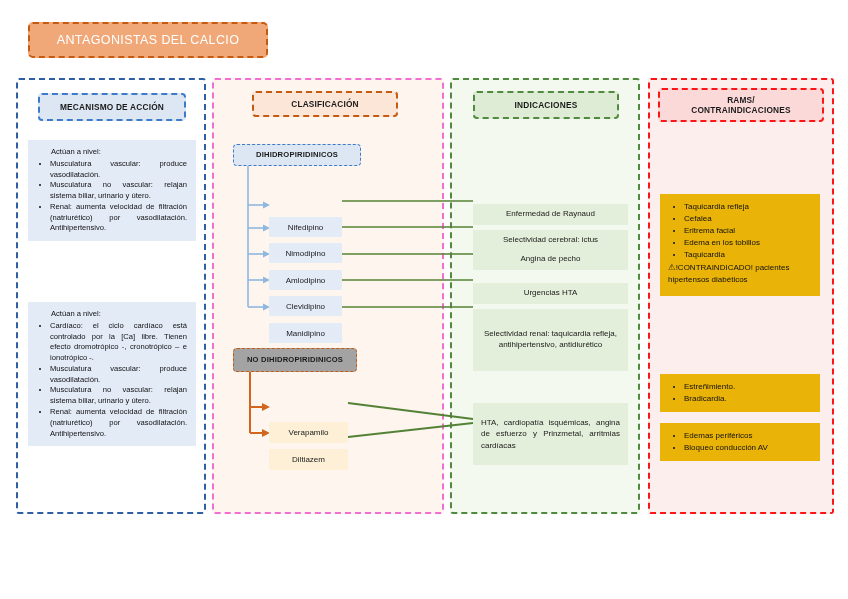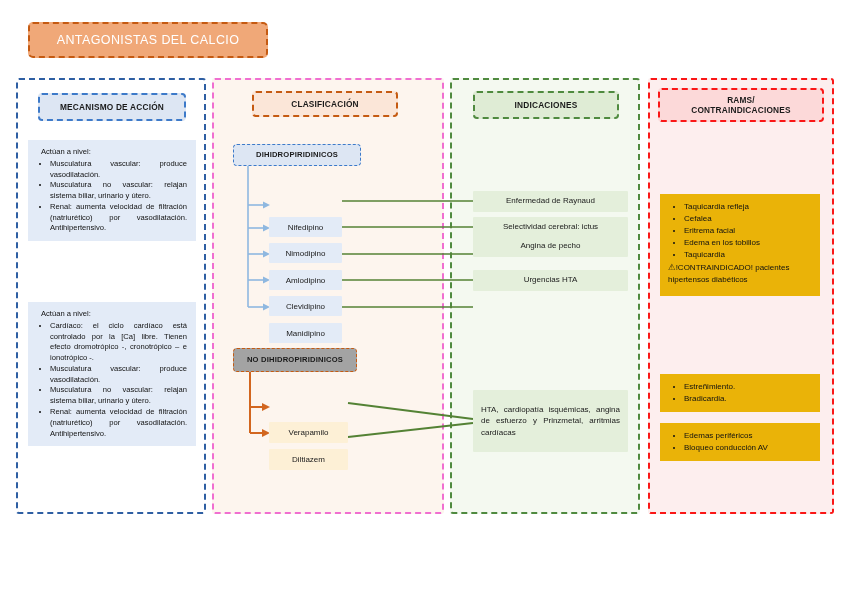--- a/index.html
+++ b/index.html
@@ -53,21 +53,21 @@
 
   
   .textbox{
     background:#e3ebf7;
     font-size:7.6px;line-height:1.42;
     padding:7px 9px 7px 9px;
     color:#111;
   }
   #mech-box-1{left:28px;top:140px;width:168px;}
   #mech-box-2{left:28px;top:302px;width:168px;}
-  .textbox .lead{margin:0 0 1px 4px;}
+  .textbox .lead{margin:0 0 1px 14px;}
   .textbox ul{margin:0;padding-left:13px;list-style:disc;}
   .textbox li{margin:0 0 0 0;text-align:justify;}
   .textbox li::marker{font-size:7px;}
 
   
   #chip-dihidro{left:233px;top:144px;width:128px;height:22px;
       background:#dde6f3;border:1.6px dashed #3d7ac9;
       font-size:7.6px;}
   #chip-nodihidro{left:233px;top:348px;width:124px;height:24px;
       background:#a3a3a3;border:1.8px dashed #c55a11;
@@ -81,21 +81,21 @@
     margin-top:26px;
   }
   .drug.dhp{background:#e3ebf7;}
   .drug.ndhp{background:#fdf0d6;width:79px;left:269px;height:21px;}
 
   
   .indic{
     background:#e4efdb;left:473px;width:155px;
     display:flex;align-items:center;justify-content:center;
     text-align:center;font-size:8px;line-height:1.35;
-    border-radius:1px;padding:3px 5px;box-sizing:border-box;
+    border-radius:1px;padding:3px 5px;box-sizing:border-box;margin-top:13px;
   }
   #indic-hta{
     text-align:justify;justify-content:flex-start;
     padding:6px 8px;line-height:1.45;
   }
 
   
   .rams{
     background:#eab308;left:660px;width:160px;
     font-size:8px;line-height:1.5;padding:7px 4px 7px 4px;
@@ -190,20 +190,21 @@
   <div class="abs drug dhp" style="top:270px">Clevidipino</div>
   <div class="abs drug dhp" style="top:297px">Manidipino</div>
 
   <div class="abs drug ndhp" style="top:396px">Verapamilo</div>
   <div class="abs drug ndhp" style="top:423px">Diltiazem</div>
 
   <div class="abs indic" style="top:191px;height:21px">Enfermedad de Raynaud</div>
   <div class="abs indic" style="top:217px;height:21px">Selectividad cerebral: ictus</div>
   <div class="abs indic" style="top:236px;height:21px">Angina de pecho</div>
   <div class="abs indic" style="top:270px;height:21px">Urgencias HTA</div>
+  <div class="abs indic" style="top:296px;height:62px">Selectividad renal: taquicardia refleja, antihipertensivo, antidiurético</div>
   <div class="abs indic" id="indic-hta" style="top:390px;height:62px">HTA, cardiopatía isquémicas, angina de esfuerzo y Prinzmetal, arritmias cardíacas</div>
 
   <div class="abs rams" style="top:194px;height:102px">
     <ul>
       <li>Taquicardia refleja</li>
       <li>Cefalea</li>
       <li>Eritrema facial</li>
       <li>Edema en los tobillos</li>
       <li>Taquicardia</li>
     </ul>

